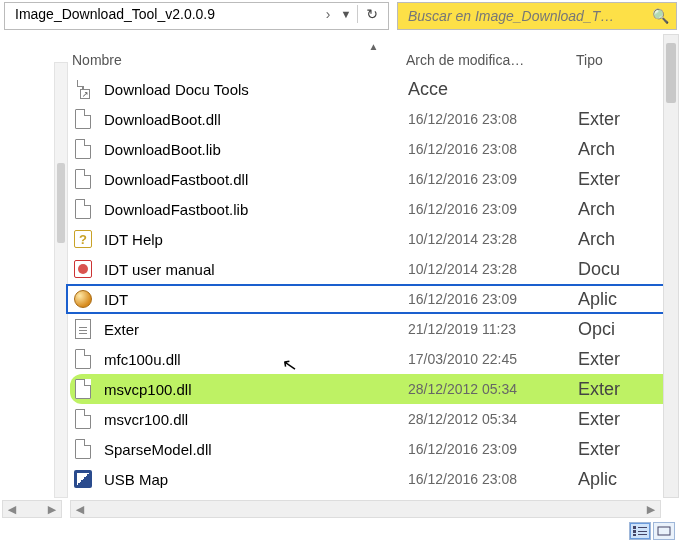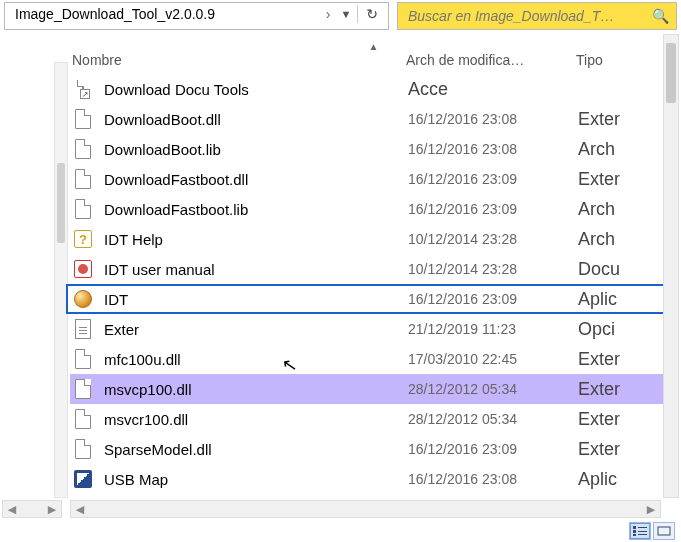--- a/index.html
+++ b/index.html
@@ -71,21 +71,21 @@
     padding-left: 2px;
   }
   .row .icon {
     width: 22px; height: 22px; margin-right: 10px;
     display:flex; align-items:center; justify-content:center;
     flex-shrink:0;
   }
   .row .name { flex: 0 0 304px; font-size: 15px; color:#000; white-space:nowrap; overflow:hidden;}
   .row .date { flex: 0 0 170px; color:#666; font-size:14px;}
   .row .type { color:#444; font-size:18px; white-space:nowrap; overflow:hidden;}
-  .row.hover { background:#c4b5fd; }
+  .row.hover { background:#bef264;border-radius:12px; }
   .row.selected-box {
     position:relative;
   }
   .row.selected-box::after{
     content:"";
     position:absolute;
     left:-4px; right:0; top:0; bottom:0;
     border:2px solid #1a5fce;
     pointer-events:none;
   }

